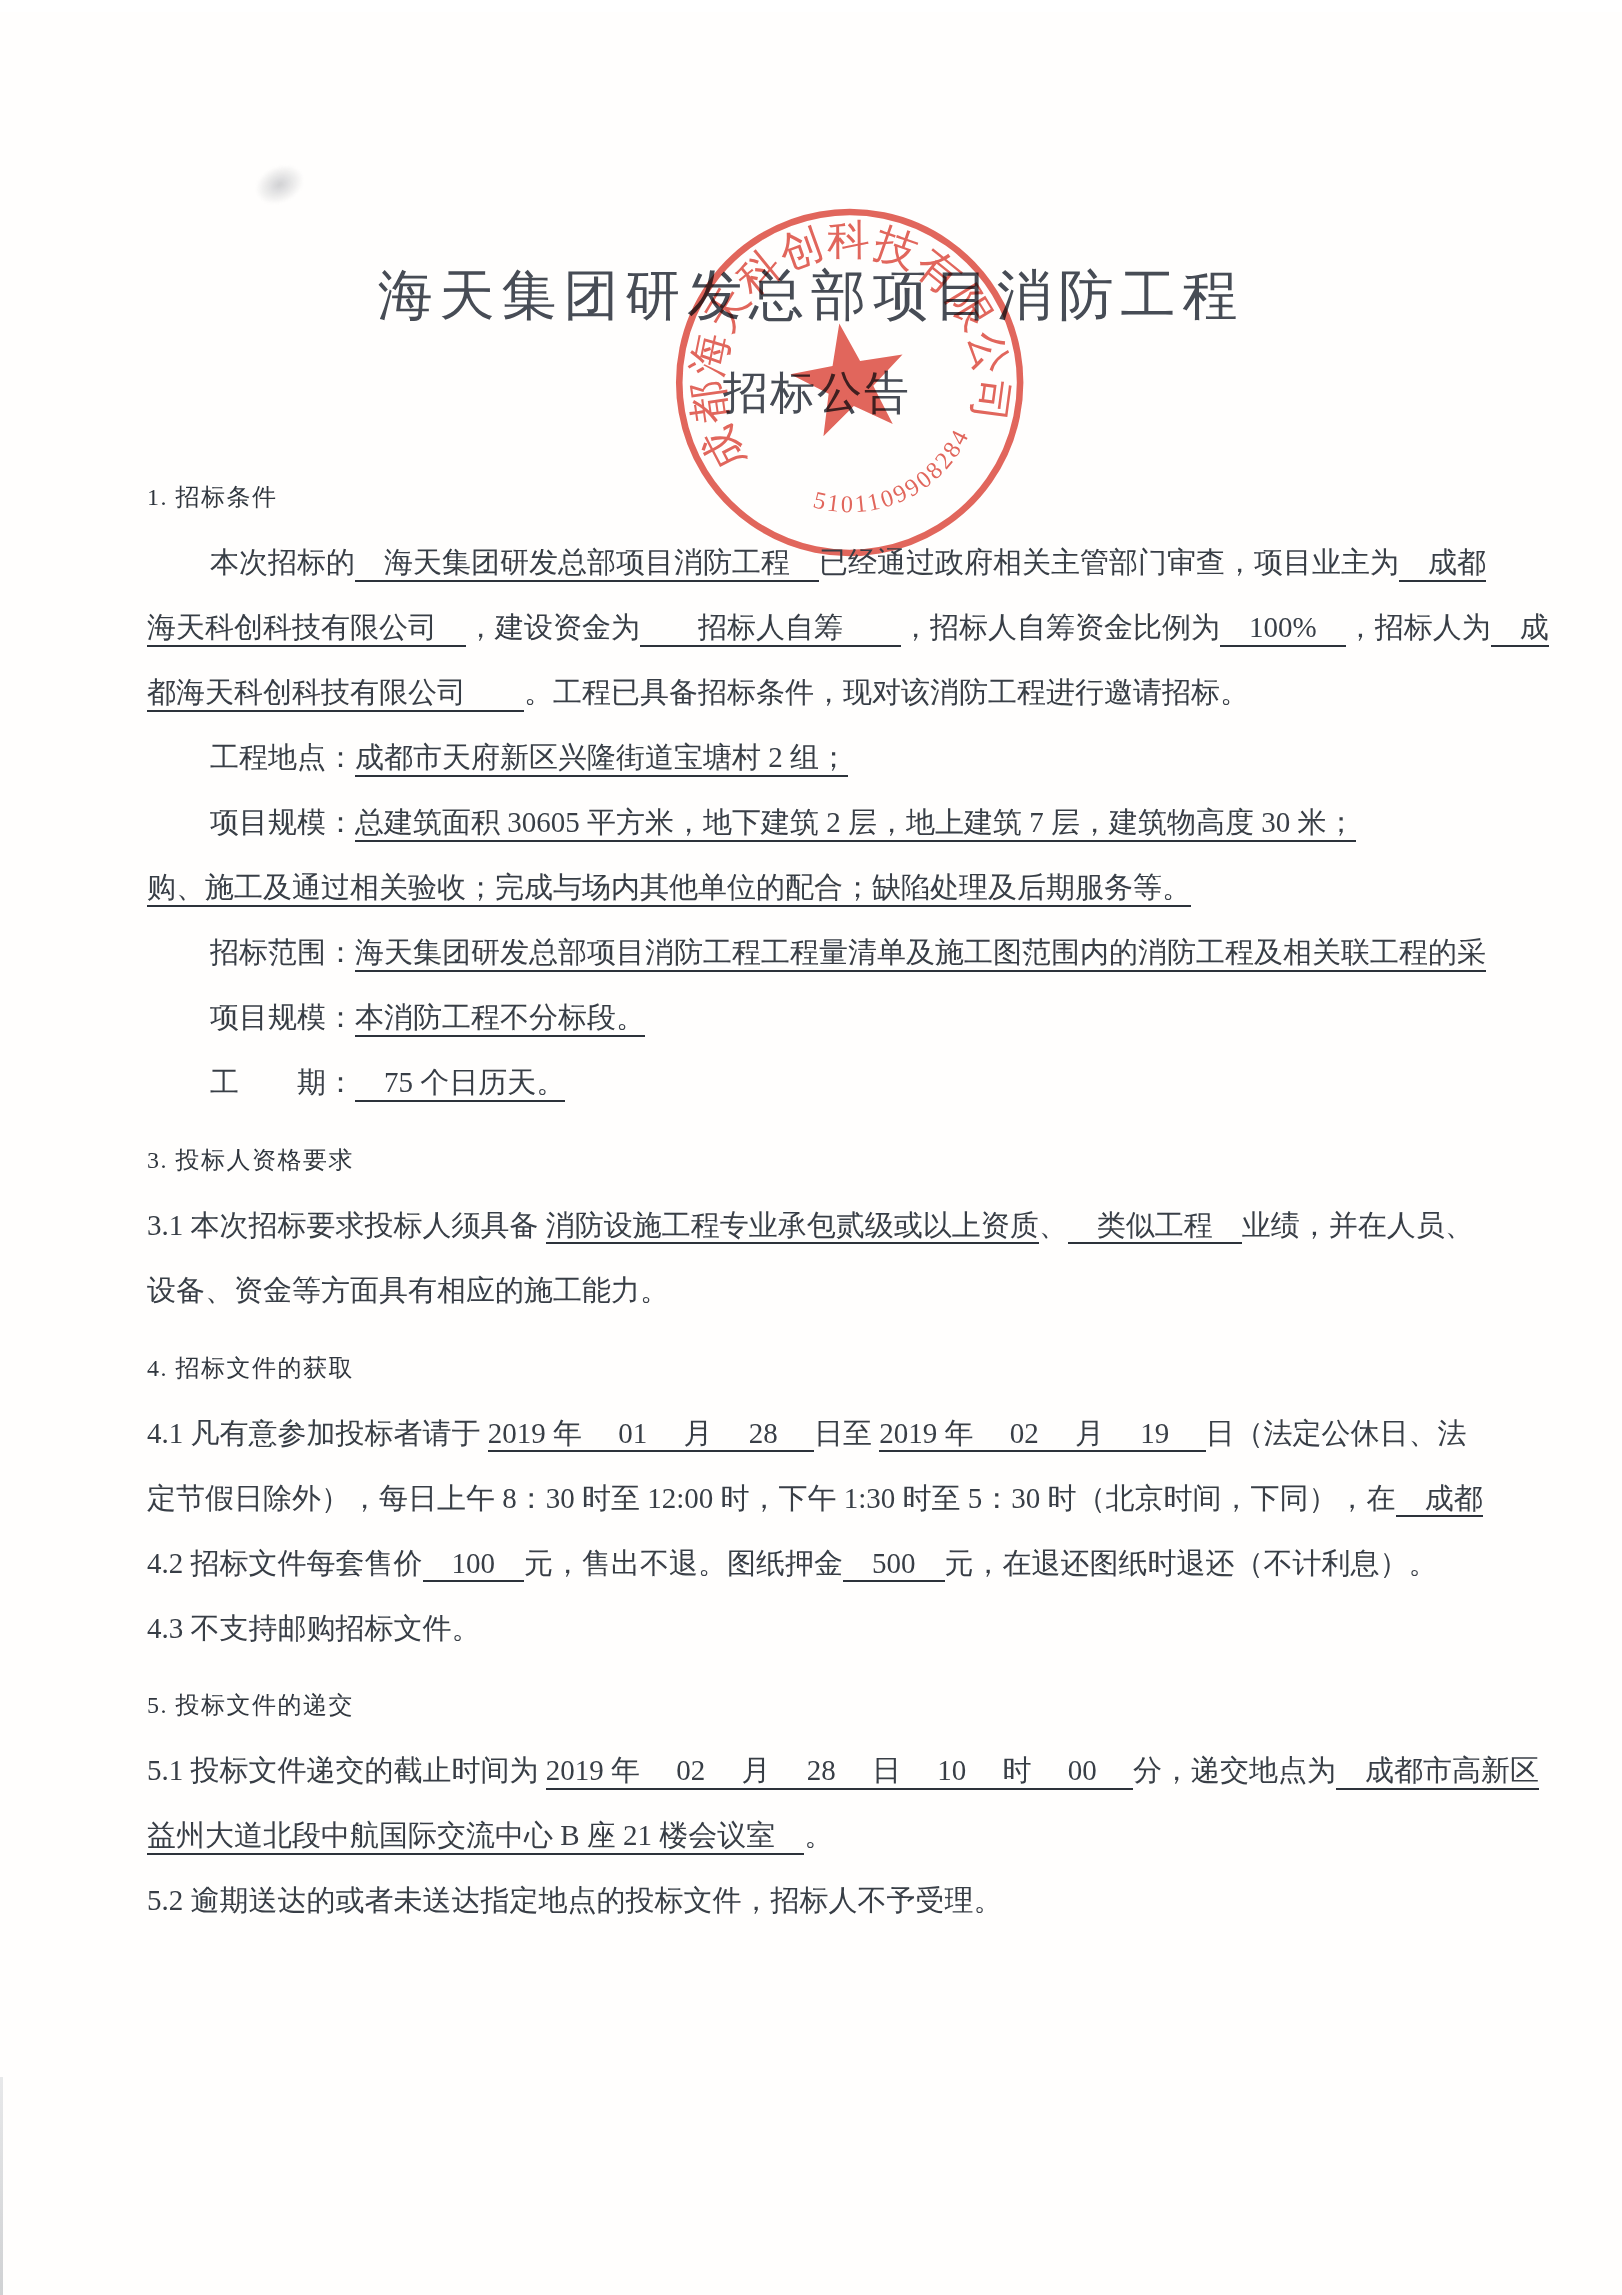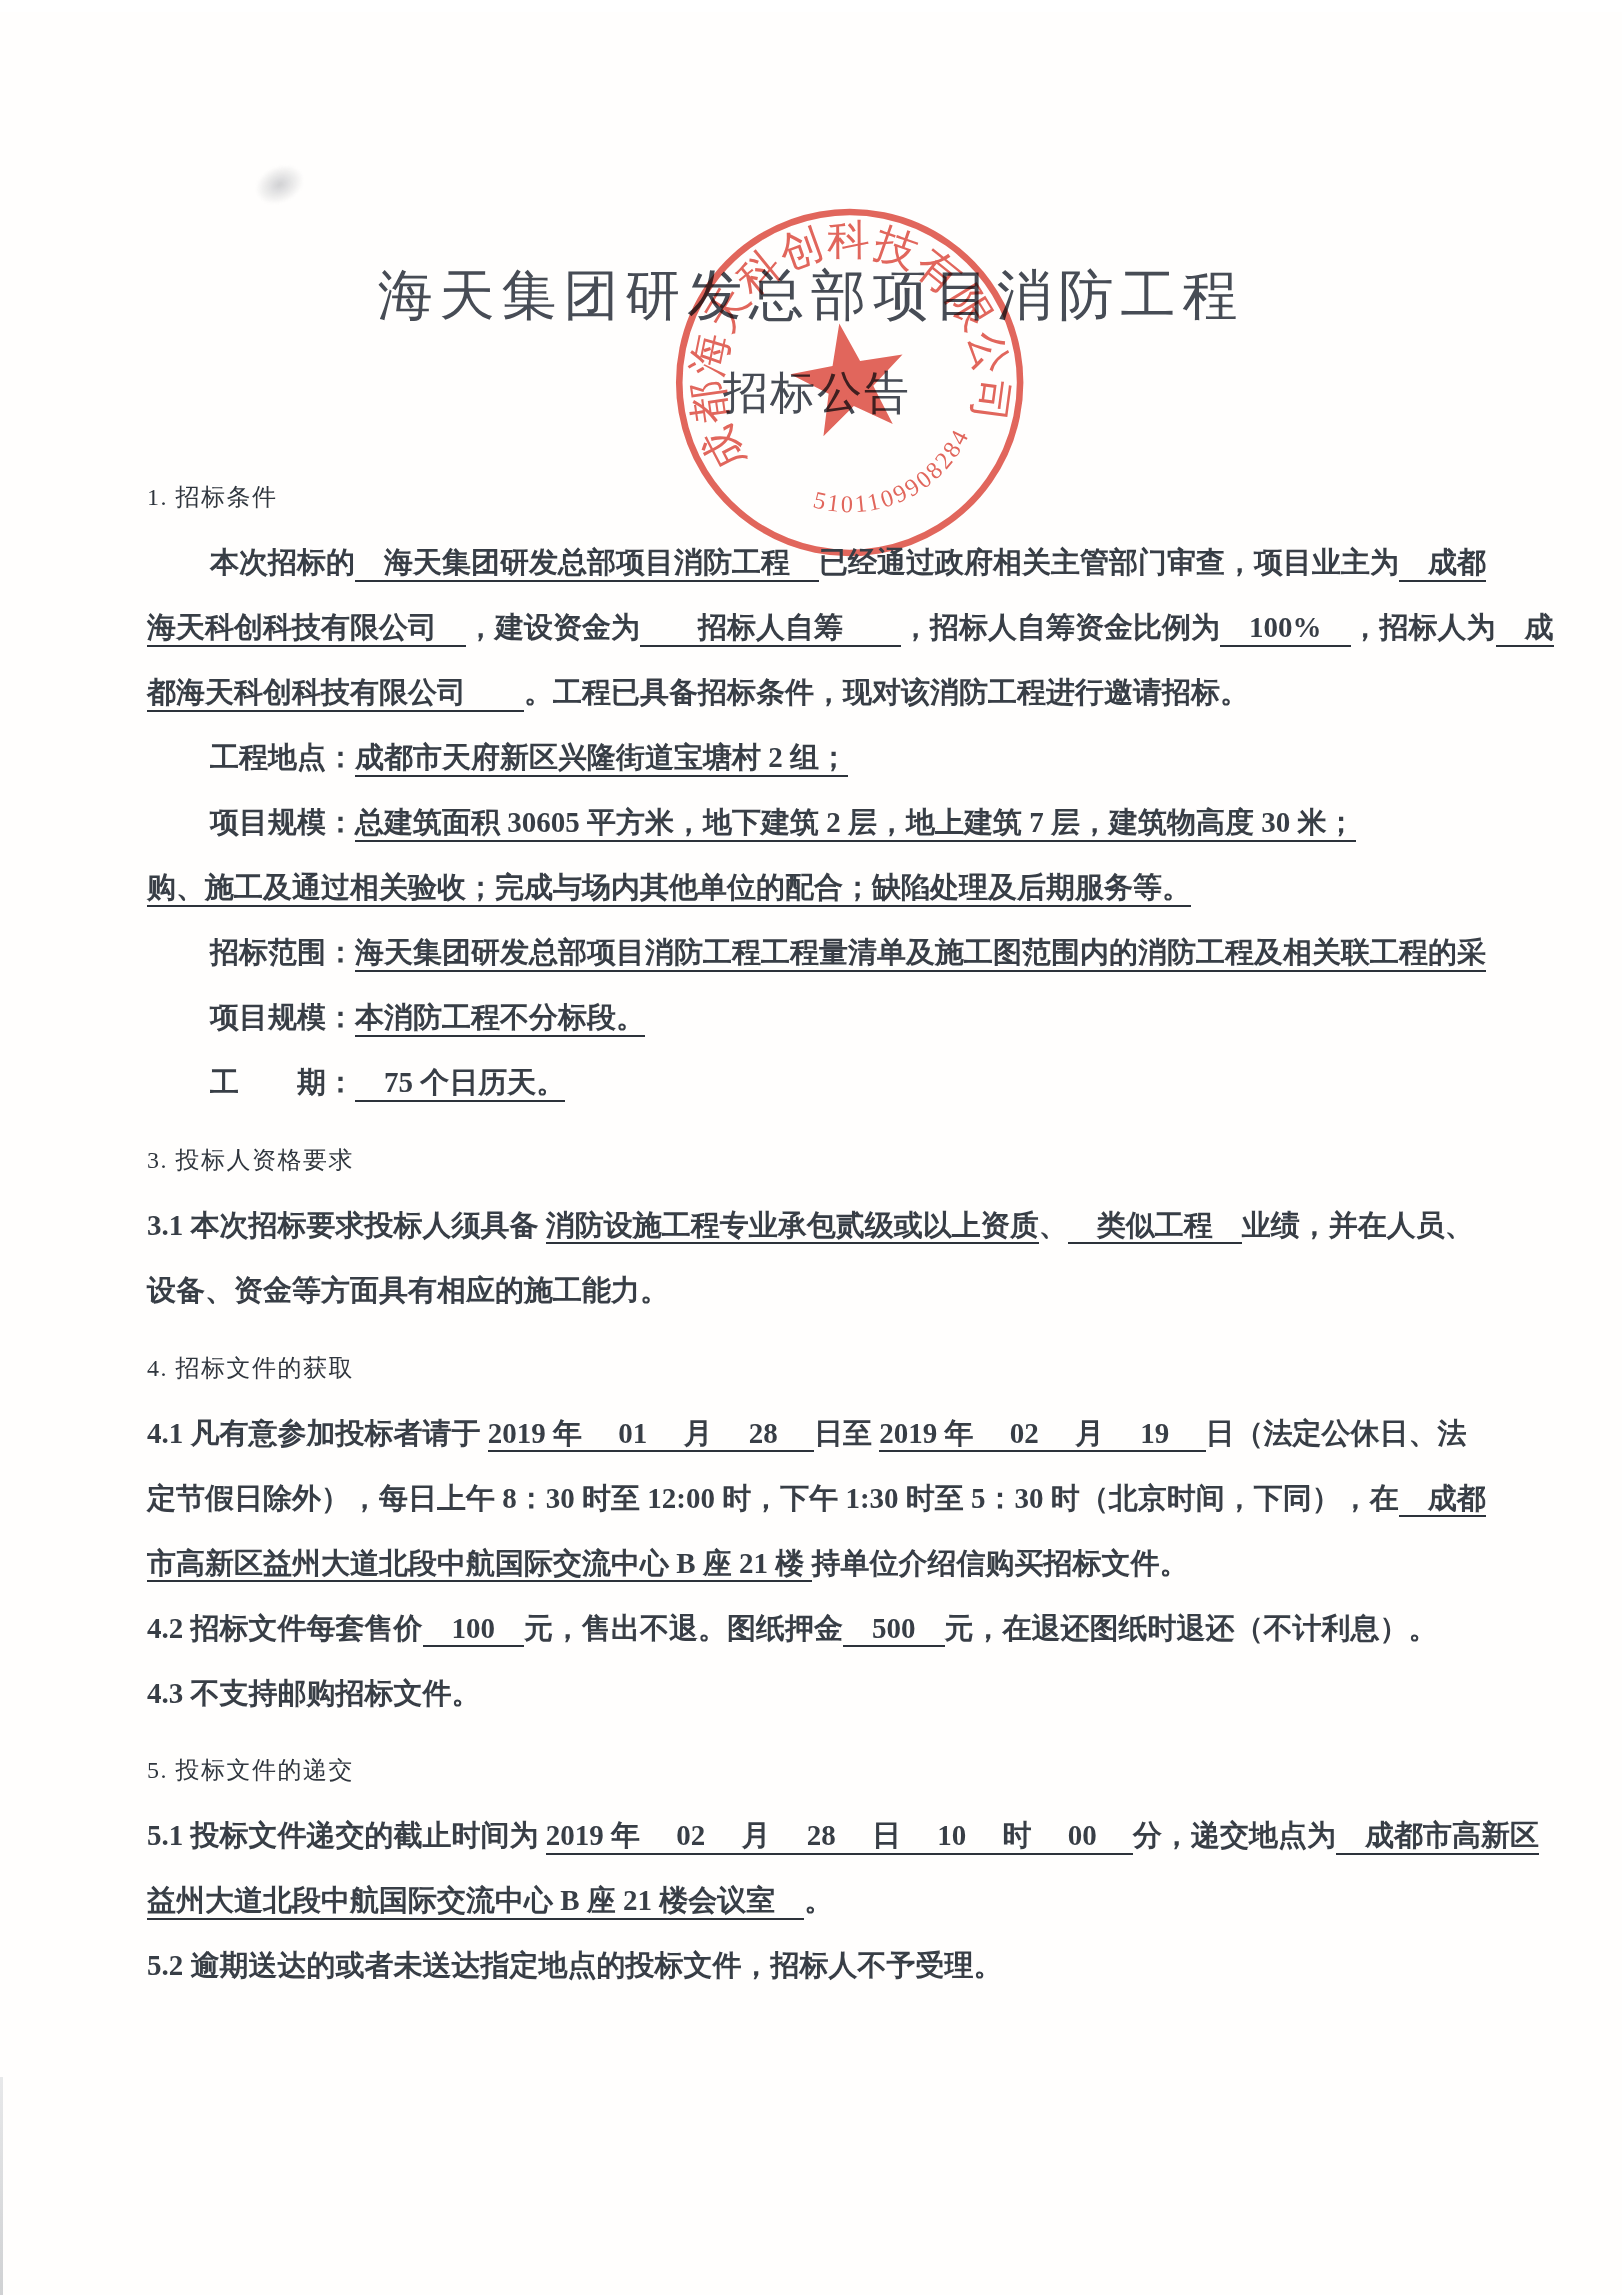--- a/index.html
+++ b/index.html
@@ -31,21 +31,21 @@
   
   .content{position:absolute;left:147px;top:453px;width:1354px;}
   .line{
     font-size:29px;line-height:65px;white-space:pre;color:#383e46;
   }
   .line.heading{
     font-size:24px;font-weight:normal;color:#30363e;letter-spacing:1.5px;
   }
   .content .line.heading:not(:first-child){margin-top:12.8px;}
   .line.ind{padding-left:63px;}
-  .seg{white-space:pre;font-weight:bold;}
+  .seg{white-space:pre;}
   .seg.u{
     border-bottom:2.5px solid #2d333b;
     padding-bottom:1.5px;
   }
   
   .smudge{
     position:absolute;left:251px;top:156px;width:54px;height:39px;
     background:radial-gradient(ellipse at 55% 45%, rgba(150,153,158,.45), rgba(150,153,158,0) 60%);
     transform:rotate(-25deg);filter:blur(1px);
   }
@@ -92,21 +92,20 @@
       <div class="line"><span class="seg u">购、施工及通过相关验收；完成与场内其他单位的配合；缺陷处理及后期服务等。</span></div>
       <div class="line ind"><span class="seg">招标范围：</span><span class="seg u">海天集团研发总部项目消防工程工程量清单及施工图范围内的消防工程及相关联工程的采</span></div>
       <div class="line ind"><span class="seg">项目规模：</span><span class="seg u">本消防工程不分标段。</span></div>
       <div class="line ind"><span class="seg">工　　期：</span><span class="seg u">　75 个日历天。</span></div>
       <div class="line heading">3. 投标人资格要求</div>
       <div class="line"><span class="seg">3.1 本次招标要求投标人须具备 </span><span class="seg u">消防设施工程专业承包贰级或以上资质</span><span class="seg">、</span><span class="seg u">　类似工程　</span><span class="seg">业绩，并在人员、</span></div>
       <div class="line"><span class="seg">设备、资金等方面具有相应的施工能力。</span></div>
       <div class="line heading">4. 招标文件的获取</div>
       <div class="line"><span class="seg">4.1 凡有意参加投标者请于 </span><span class="seg u">2019 年　 01 　月　 28 　</span><span class="seg">日至 </span><span class="seg u">2019 年　 02 　月　 19 　</span><span class="seg">日（法定公休日、法</span></div>
       <div class="line"><span class="seg">定节假日除外），每日上午 8：30 时至 12:00 时，下午 1:30 时至 5：30 时（北京时间，下同），在</span><span class="seg u">　成都</span></div>
-      <div class="line"><span class="seg u">市高新区益州大道北段中航国际交流中心 B 座 21 楼 </span><span class="seg">持单位介绍信购买招标文件。</span></div>
       <div class="line"><span class="seg">4.2 招标文件每套售价</span><span class="seg u">　100　</span><span class="seg">元，售出不退。图纸押金</span><span class="seg u">　500　</span><span class="seg">元，在退还图纸时退还（不计利息）。</span></div>
       <div class="line"><span class="seg">4.3 不支持邮购招标文件。</span></div>
       <div class="line heading">5. 投标文件的递交</div>
       <div class="line"><span class="seg">5.1 投标文件递交的截止时间为 </span><span class="seg u">2019 年　 02 　月　 28 　日　 10 　时　 00 　</span><span class="seg">分，递交地点为</span><span class="seg u">　成都市高新区</span></div>
       <div class="line"><span class="seg u">益州大道北段中航国际交流中心 B 座 21 楼会议室　</span><span class="seg">。</span></div>
       <div class="line"><span class="seg">5.2 逾期送达的或者未送达指定地点的投标文件，招标人不予受理。</span></div>
     </div>
 
 </div>
 

